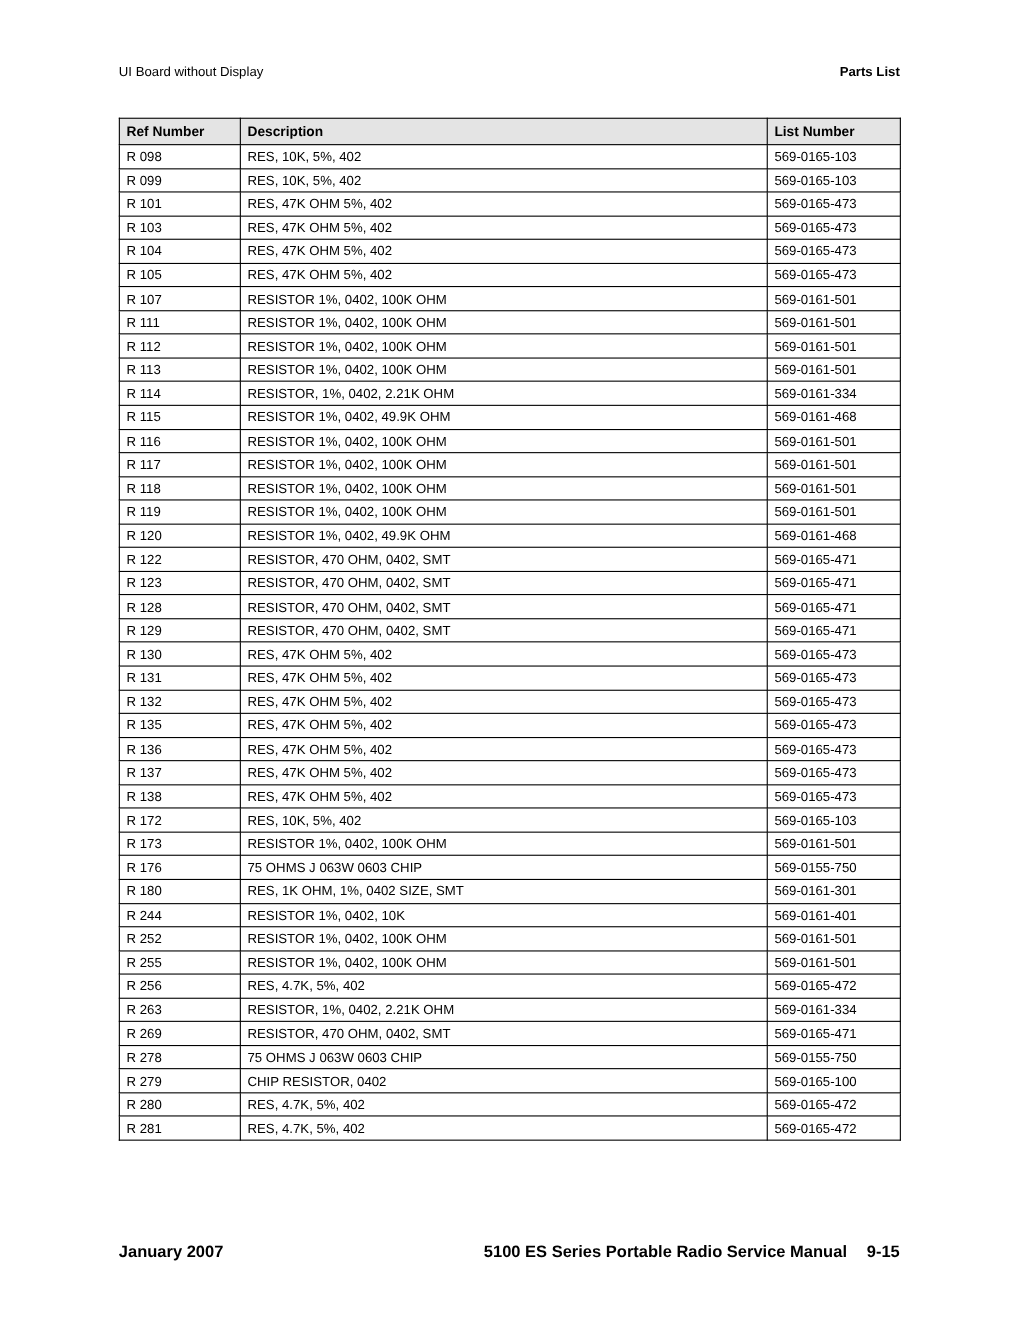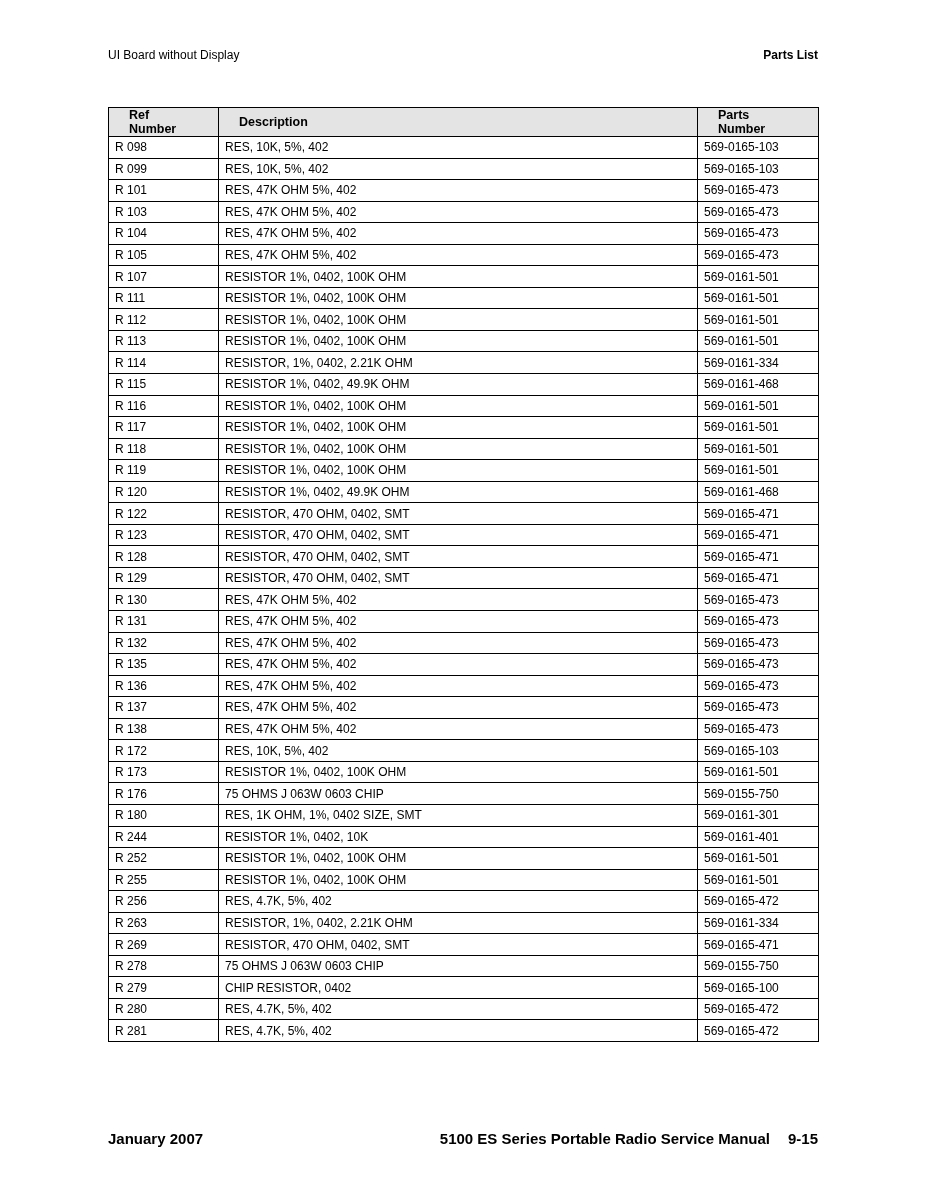--- a/index.html
+++ b/index.html
@@ -9,21 +9,21 @@
   }
   body {
     width: 926px;
     height: 1198px;
     position: relative;
     font-family: "Liberation Sans", sans-serif;
     color: #000;
   }
   .page-header {
     position: absolute;
-    top: 48px;
+    top: 58px;
     left: 108px;
     width: 710px;
     display: flex;
     justify-content: space-between;
     align-items: baseline;
     font-size: 12px;
   }
   .page-header .left { font-weight: normal; }
   .page-header .right { font-weight: bold; margin-left: 41px; }
 
@@ -40,21 +40,21 @@
   table.parts-table col.col-desc { width: 479px; }
   table.parts-table col.col-part { width: 121px; }
 
   table.parts-table th {
     background: #e4e4e4;
     border: 1px solid #000;
     text-align: left;
     font-size: 12.5px;
     font-weight: bold;
     height: 23px;
-    padding: 0 20px;
+    padding: 0 6px;
     vertical-align: middle;
   }
   table.parts-table td {
     border: 1px solid #000;
     height: 20.55px;
     padding: 0 6px;
     vertical-align: middle;
     white-space: nowrap;
     overflow: hidden;
   }
@@ -83,21 +83,21 @@
 <table class="parts-table">
   <colgroup>
     <col class="col-ref">
     <col class="col-desc">
     <col class="col-part">
   </colgroup>
   <thead>
     <tr>
       <th>Ref Number</th>
       <th>Description</th>
-      <th>Parts Number</th>
+      <th>List Number</th>
     </tr>
   </thead>
   <tbody>
       <tr>
         <td>R 098</td>
         <td>RES, 10K, 5%, 402</td>
         <td>569-0165-103</td>
       </tr>
       <tr>
         <td>R 099</td>

